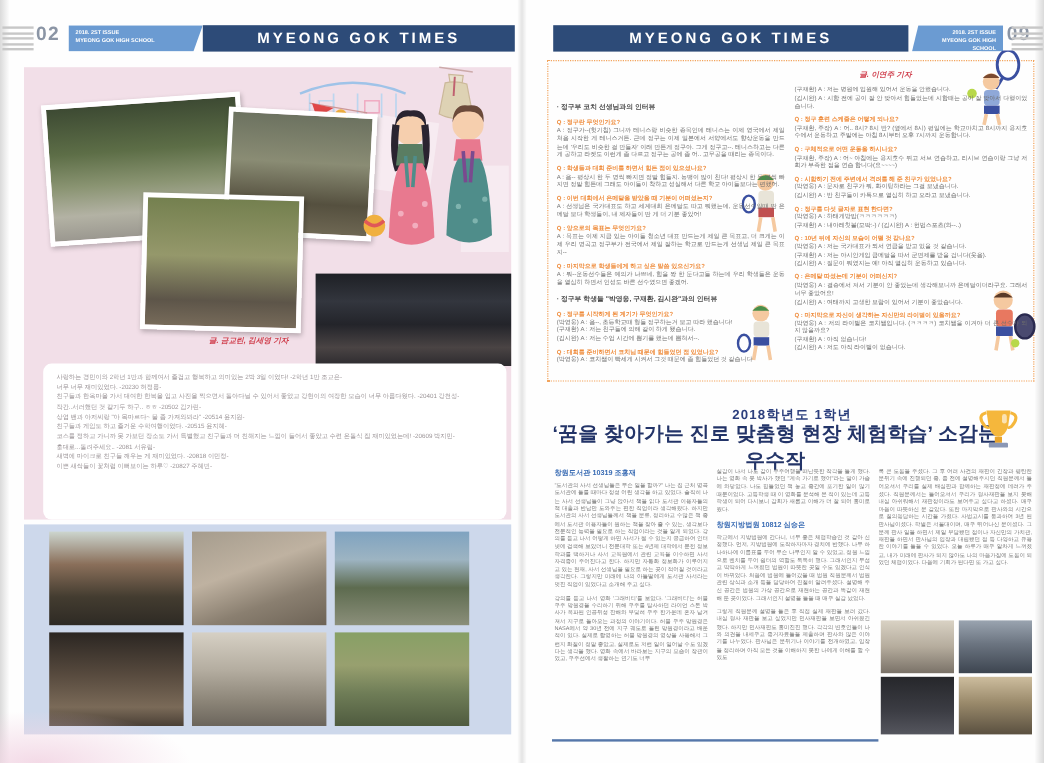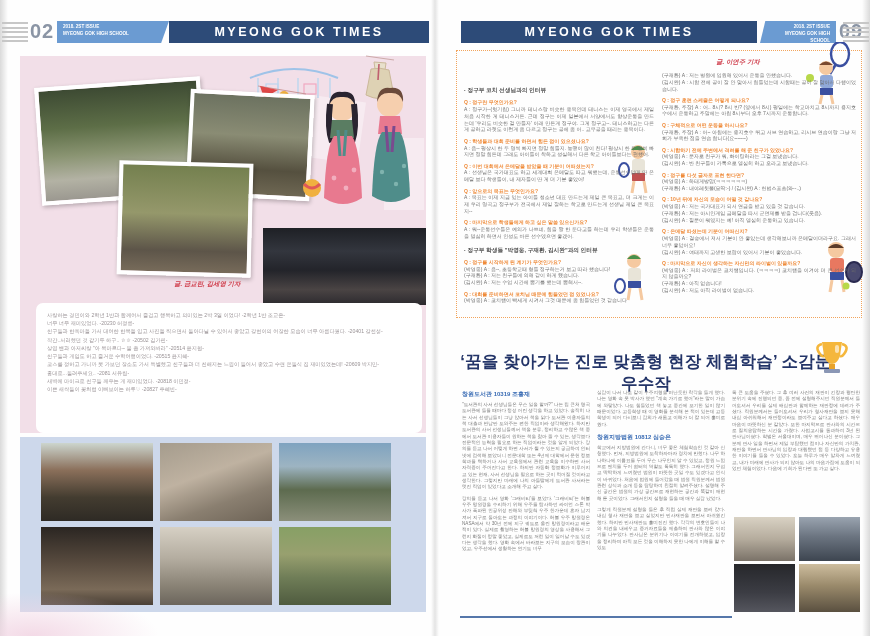--- a/index.html
+++ b/index.html
@@ -3,21 +3,21 @@
 <meta charset="utf-8">
 <style>
   html,body{margin:0;padding:0;background:#ffffff;}
   .canvas{position:relative;width:870px;height:636px;background:#fefefe;overflow:hidden;
           font-family:"Liberation Sans","DejaVu Sans",sans-serif;}
   .abs{position:absolute;}
 
   
   .stripes{width:26px;height:20px;display:flex;flex-direction:column;justify-content:space-between;}
   .stripes i{display:block;height:2px;background:#c7c7c7;}
-  .pagenum{font-size:20px;font-weight:bold;color:#8b95a5;letter-spacing:1px;}
+  .pagenum{font-size:16px;font-weight:bold;color:#8b95a5;letter-spacing:1px;}
   .badge{background:#6b9bd2;color:#fff;font-size:4.6px;font-weight:bold;line-height:1.5;
          padding:3px 6px;box-sizing:border-box;height:22px;}
   .badge.left{clip-path:polygon(0 0,100% 0,93% 100%,0 100%);}
   .badge.right{clip-path:polygon(7% 0,100% 0,100% 100%,0 100%);text-align:right;}
   .navybar{background:#2d4b78;color:#fff;height:22px;display:flex;align-items:center;justify-content:center;
            font-size:12.5px;font-weight:bold;letter-spacing:2.5px;}
 
   
   .pink-panel{background:#f2dfe8;}
   .blue-panel{background:#cdd8eb;}
@@ -256,20 +256,21 @@
       <div class="qa a">(김시완) A : 질문이 뭐였지는 예! 아직 열심히 운동하고 있습니다.</div>
       <div class="qa q">Q : 은메달 따셨는데 기분이 어떠신지?</div>
       <div class="qa a">(박영웅) A : 결승에서 져서 기분이 안 좋았는데 생각해보니까 은메달이더라구요. 그래서 너무 좋았어요!</div>
       <div class="qa a">(김시완) A : 여태까지 고생한 보람이 있어서 기분이 좋았습니다.</div>
       <div class="qa q">Q : 마지막으로 자신이 생각하는 자신만의 라이벌이 있을까요?</div>
       <div class="qa a">(박영웅) A : 저의 라이벌은 코치쌤입니다. (ㅋㅋㅋㅋ) 코치쌤을 이겨야 더 큰 선수가 되지 않을까요?</div>
       <div class="qa a">(구재환) A : 아직 없습니다!</div>
       <div class="qa a">(김시완) A : 저도 아직 라이벌이 없습니다.</div>
     </div>
 
+  <div class="abs award-t1" style="left:460px;top:338px;width:400px;">2018학년도 1학년</div>
   <div class="abs award-t2" style="left:456px;top:351px;width:380px;">‘꿈을 찾아가는 진로 맞춤형 현장 체험학습’ 소감문 우수작</div>
   <svg class="abs" style="left:812px;top:338px;" width="40" height="40" viewBox="0 0 40 40">
     <path d="M10 4 L30 4 L28 18 Q25 26 20 26 Q15 26 12 18 Z" fill="#f5b73c"></path>
     <path d="M10 6 Q2 8 8 16 Q10 19 12 18 M30 6 Q38 8 32 16 Q30 19 28 18" fill="none" stroke="#f5b73c" stroke-width="2.6"></path>
     <rect x="17" y="26" width="6" height="5" fill="#e8a32a"></rect>
     <rect x="12" y="31" width="16" height="4" rx="1" fill="#8a97b5"></rect>
     <rect x="23" y="7" width="4" height="8" rx="2" fill="#ffffff" opacity=".6"></rect>
   </svg>
 
   <div class="abs" style="left:462px;top:390px;width:128px;height:224px;overflow:hidden;">

